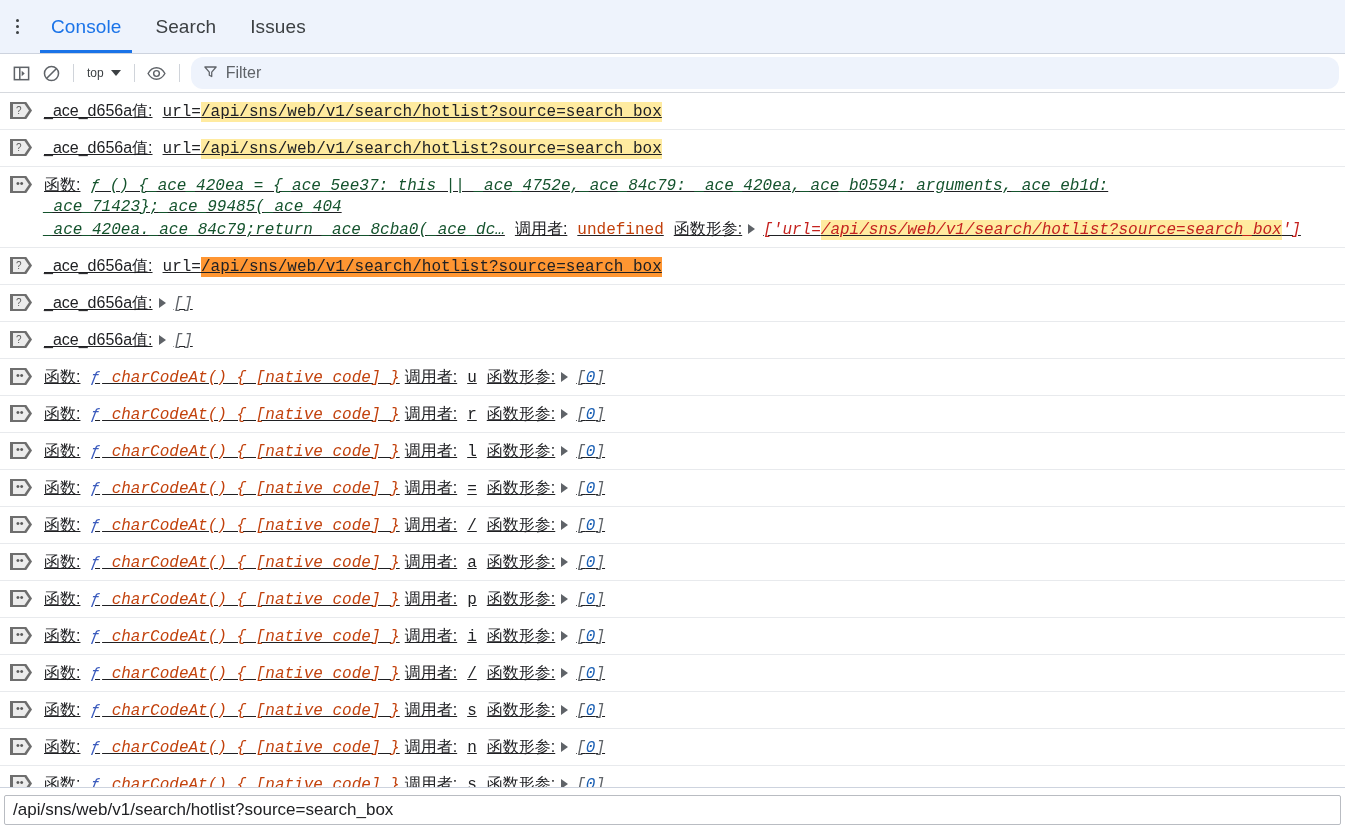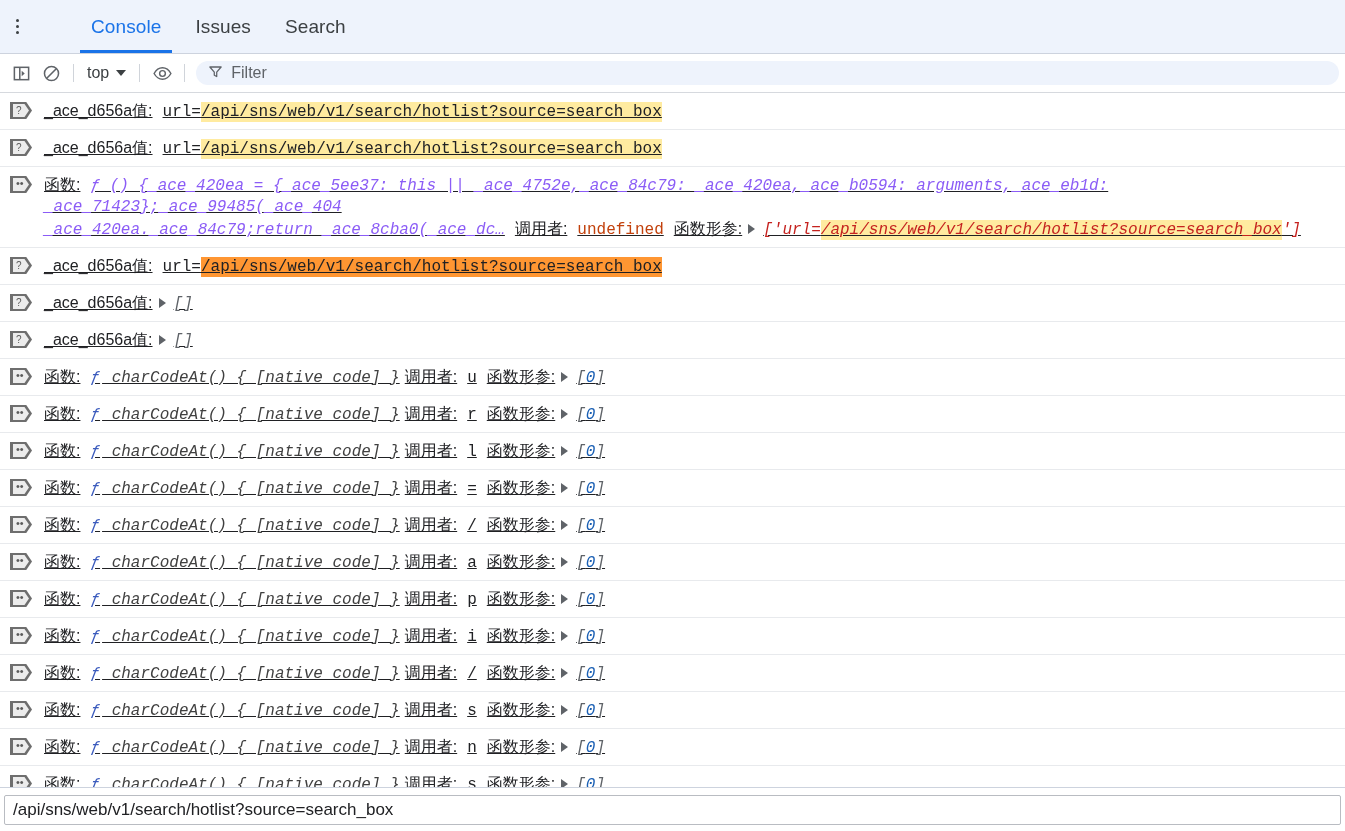--- a/index.html
+++ b/index.html
@@ -7,21 +7,21 @@
     width:1345px;height:831px;overflow:hidden;
     background:#ffffff;
     font-family:"Liberation Sans","DejaVu Sans",sans-serif;
     -webkit-font-smoothing:antialiased;
   }
   .devtools{width:1345px;height:831px;display:flex;flex-direction:column;background:#fff;}
 
   
   .tabstrip{
     height:53px;flex:0 0 53px;background:#eef3fc;
-    display:flex;align-items:stretch;border-bottom:1px solid #cdd3de;gap:40px;
+    display:flex;align-items:stretch;border-bottom:1px solid #cdd3de;
   }
   .kebab{
     width:34px;display:flex;align-items:center;justify-content:center;
     color:#3c4043;cursor:pointer;
   }
   .kebab .dots{display:flex;flex-direction:column;gap:3px;align-items:center;}
   .kebab .dots i{width:3px;height:3px;border-radius:50%;background:#3c4043;display:block;}
   .tab{
     display:flex;align-items:center;padding:0 17px;font-size:19px;color:#3c4043;
     cursor:pointer;position:relative;white-space:nowrap;letter-spacing:.1px;
@@ -35,29 +35,29 @@
   .toolbar{
     height:38px;flex:0 0 38px;background:#fff;display:flex;align-items:center;
     gap:0px;padding:0 6px;border-bottom:1px solid #d6d9de;
   }
   .tbtn{
     width:30px;height:28px;display:flex;align-items:center;justify-content:center;
     cursor:pointer;color:#5f6368;flex:0 0 auto;
   }
   .sep{width:1px;height:18px;background:#d0d4da;margin:0 7px;flex:0 0 auto;}
   .ctxsel{
-    display:flex;align-items:center;gap:7px;font-size:16px;color:#3c4043;
+    display:flex;align-items:center;gap:7px;font-size:12px;color:#3c4043;
     padding:2px 6px;cursor:pointer;white-space:nowrap;
   }
   .caret{
     width:0;height:0;border-left:5px solid transparent;border-right:5px solid transparent;
     border-top:6px solid #3c4043;display:inline-block;
   }
   .filterbox{
-    flex:1;height:24px;background:#eef3fc;border-radius:12px;display:flex;
+    flex:1;height:32px;background:#eef3fc;border-radius:12px;display:flex;
     align-items:center;gap:8px;padding:0 12px;margin-left:4px;max-width:1250px;
   }
   .filterbox input{
     border:0;outline:0;background:transparent;font-size:16px;color:#3c4043;
     font-family:"Liberation Sans",sans-serif;flex:1;padding:0;
   }
   .filterbox input::placeholder{color:#5f6368;opacity:1;}
 
   
   .console{flex:1;overflow:hidden;background:#fff;}
@@ -87,23 +87,23 @@
     flex:1;padding:7px 6px 6px 2px;font-size:16px;line-height:21px;color:#202124;
     font-family:"Liberation Mono","DejaVu Sans Mono",monospace;
     white-space:nowrap;overflow:hidden;text-decoration:underline;
   }
   .msg.wrap{white-space:normal;}
   .lbl{color:#202124;}
   .cjk{font-family:"Liberation Sans","DejaVu Sans",sans-serif;}
   .pre{color:#202124;}
   .hl{background:#ffeba0;color:#202124;padding:1px 0;}
   .hl.active{background:#ff9632;}
-  .ital{font-style:italic;color:#8b5cf6;}
+  .ital{font-style:italic;color:#14532d;}
   .fnkw{font-style:italic;color:#3b5bbd;padding-right:2px;}
-  .native{font-style:italic;color:#404040;margin-top:40px;}
+  .native{font-style:italic;color:#c2410c;margin-top:40px;}
   .undef{color:#c2410c;}
   .arr{
     display:inline-block;width:0;height:0;border-left:7px solid #5f6368;
     border-top:5px solid transparent;border-bottom:5px solid transparent;
     margin:0 8px 1px 6px;vertical-align:middle;cursor:pointer;
   }
   .empty{font-style:italic;color:#5f6368;}
   .zero{color:#1a5fb4;}
   .strred{color:#c5221f;font-style:italic;}
   .strred .hl{background:#ffeba0;color:#c5221f;}
@@ -132,24 +132,24 @@
           <i></i>
           <i></i>
           <i></i>
         </span>
     </div>
     <div id="tabs-host" style="display:flex;align-items:stretch;">
         <div class="tab active">
           <span>Console</span>
         </div>
         <div class="tab">
+          <span>Search</span>
+        </div>
+        <div class="tab">
           <span>Issues</span>
-        </div>
-        <div class="tab">
-          <span>Search</span>
         </div>
       </div>
   </div>
 
   <div class="toolbar">
     <div class="tbtn">
       <svg width="19" height="19" viewBox="0 0 20 20" fill="none">
         <rect x="2.5" y="3.5" width="15" height="13" stroke="#5f6368" stroke-width="1.6"></rect>
         <line x1="8.2" y1="3.5" x2="8.2" y2="16.5" stroke="#5f6368" stroke-width="1.6"></line>
         <path d="M10.2 7.2 L13.4 10 L10.2 12.8 Z" fill="#5f6368"></path>

